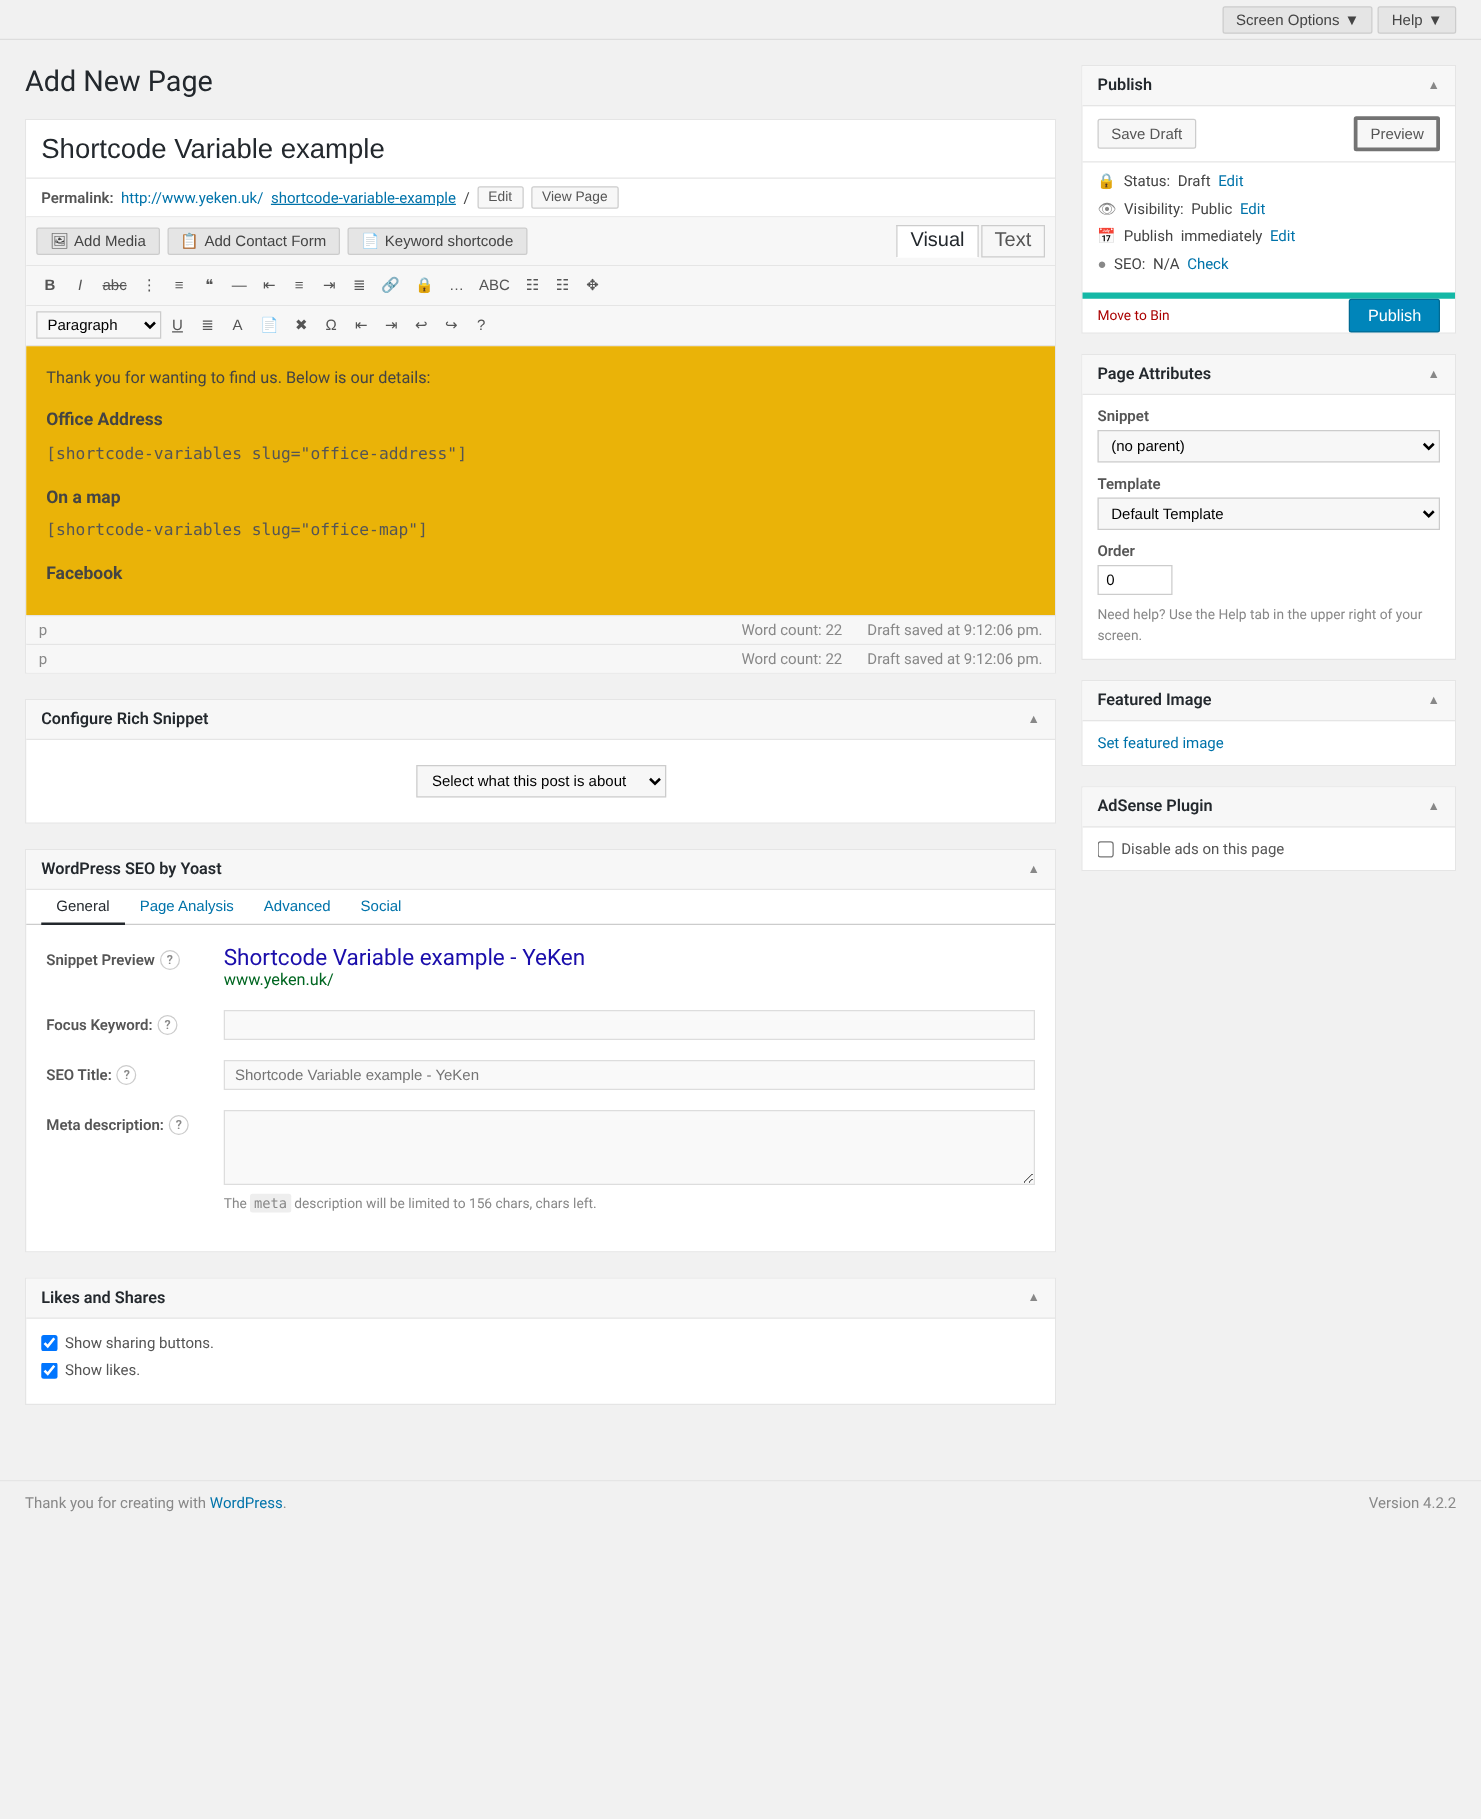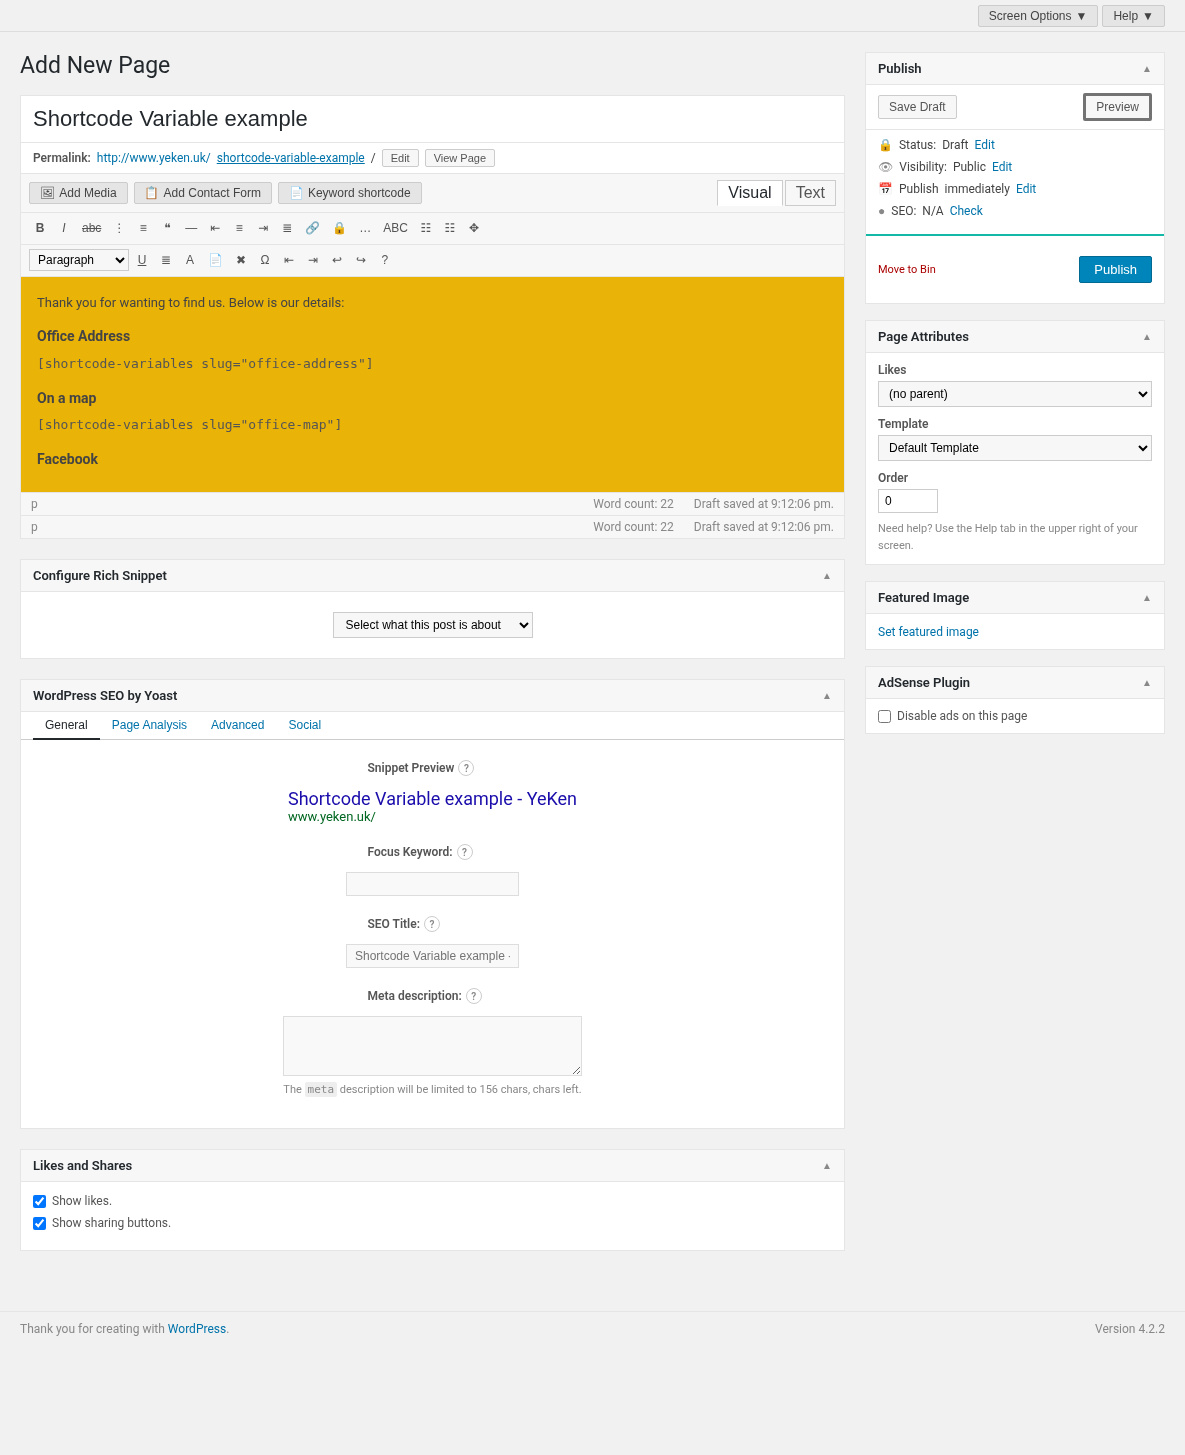--- a/index.html
+++ b/index.html
@@ -263,24 +263,23 @@
       border-bottom: 2px solid transparent;
       margin-bottom: -1px;
     }
     .yoast-tab.active {
       color: #23282d;
       border-bottom-color: #23282d;
     }
     .yoast-content { padding: 16px; }
     .yoast-row {
       display: flex;
-      align-items: center;
+      align-items: flex-start;
       margin-bottom: 16px;
       gap: 12px;
-      flex-direction: column;
     }
     .yoast-label {
       width: 130px;
       font-size: 12px;
       font-weight: 600;
       color: #555;
       display: flex;
       align-items: center;
       gap: 4px;
       padding-top: 4px;
@@ -380,22 +379,22 @@
       gap: 6px;
       margin-bottom: 8px;
       font-size: 12px;
     }
     .publish-info-row .icon { color: #888; }
     .pub-link { color: #0073aa; text-decoration: none; cursor: pointer; }
     .publish-actions-bottom {
       display: flex;
       justify-content: space-between;
       align-items: center;
-      padding: 20px 12px;
-      border-top: 2px solid #14b8a6;
+      padding: 0 12px;
+      border-top: 5px solid #14b8a6;
     }
     .move-to-bin { color: #a00; font-size: 11px; cursor: pointer; text-decoration: none; }
     .publish-btn {
       background: #0085ba;
       border: 1px solid #006a93;
       color: #fff;
       padding: 5px 14px;
       font-size: 13px;
       cursor: pointer;
       border-radius: 2px;
@@ -675,25 +674,25 @@
     </div>
 
     <div class="metabox">
       <div class="metabox-header">
         <h3>Likes and Shares</h3>
         <span class="chevron">▲</span>
       </div>
       <div class="likes-content">
         <div class="checkbox-row">
           <input type="checkbox" checked="" style="">
-          <label>Show likes.</label>
+          <label>Show sharing buttons.</label>
         </div>
         <div class="checkbox-row">
           <input type="checkbox" checked="" style="">
-          <label>Show sharing buttons.</label>
+          <label>Show likes.</label>
         </div>
       </div>
     </div>
   </div>
 
   <div class="sidebar">
 
     <div class="sidebar-box">
       <div class="sidebar-box-header">
         <h3>Publish</h3>
@@ -734,21 +733,21 @@
         <button class="publish-btn">Publish</button>
       </div>
     </div>
 
     <div class="sidebar-box">
       <div class="sidebar-box-header">
         <h3>Page Attributes</h3>
         <span class="chevron">▲</span>
       </div>
       <div class="sidebar-box-content">
-        <span class="attr-label">Likes</span>
+        <span class="attr-label">Snippet</span>
         <select class="attr-select">
           <option>(no parent)</option>
         </select>
         <span class="attr-label">Template</span>
         <select class="attr-select">
           <option>Default Template</option>
         </select>
         <span class="attr-label">Order</span>
         <input class="attr-input" type="text" value="0" style="">
         <p class="help-text">Need help? Use the Help tab in the upper right of your screen.</p>

